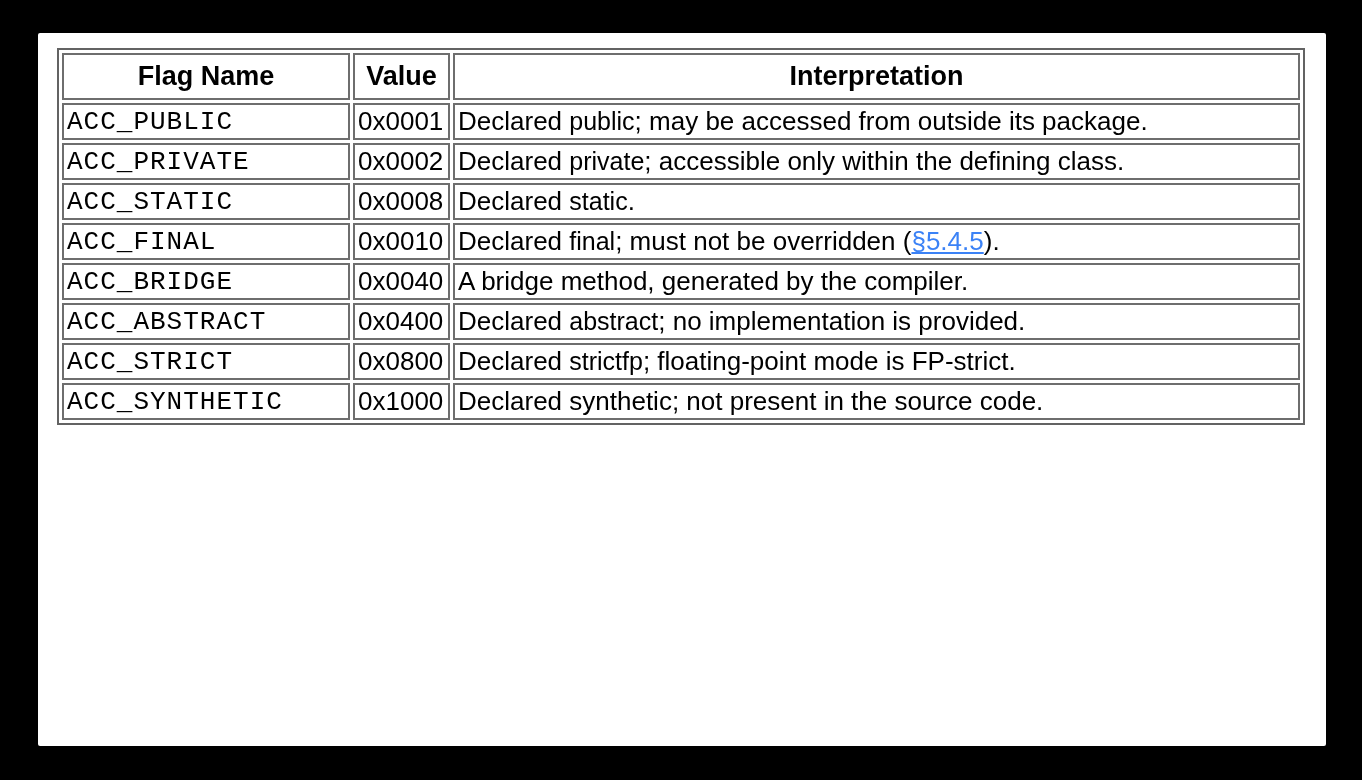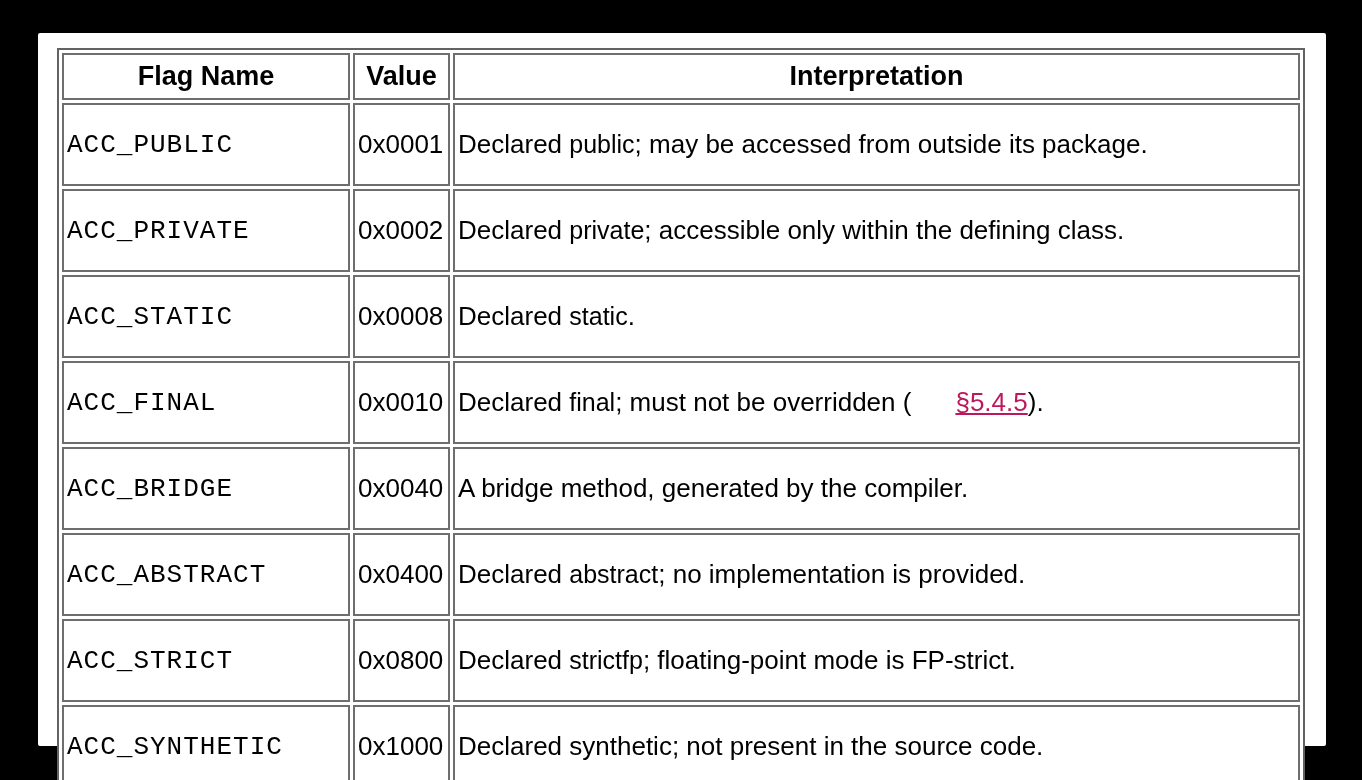--- a/index.html
+++ b/index.html
@@ -41,38 +41,37 @@
   table.flags th {
     font-size: 27px;
     font-weight: bold;
     text-align: center;
     padding: 6px 3px;
   }
   table.flags td {
     font-size: 26px;
     text-align: left;
     vertical-align: middle;
-    padding: 24px 3px;
+    padding: 1px 3px;
   }
   col.c-flag  { width: 288px; }
   col.c-value { width: 97px; }
   td.flag-cell {
     font-family: "Liberation Mono", "DejaVu Sans Mono", monospace;
     font-size: 25px;
     letter-spacing: 1px;
   }
   span.code {
     font-family: Liberation Sans, sans-serif;
     font-size: 25px;
   }
   a.seclink {
-    color: #be185d;
+    color: #3b82f6;
     text-decoration: underline;
     cursor: pointer;
-    margin-left: 44px;
   }
 </style>
 </head>
 <body>
 
 <div class="panel">
   <table class="flags">
     <colgroup>
       <col class="c-flag">
       <col class="c-value">

